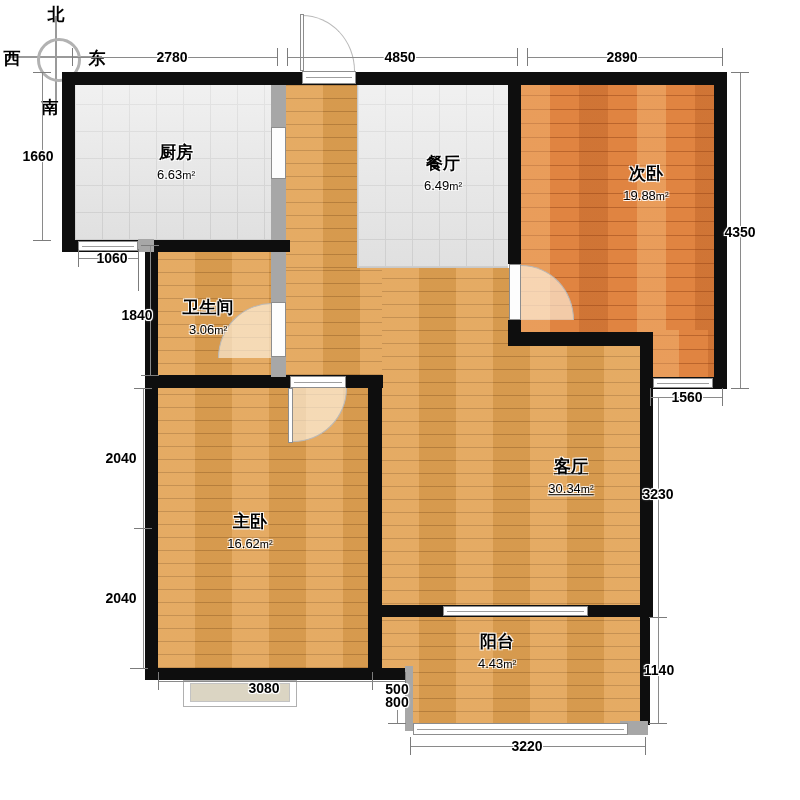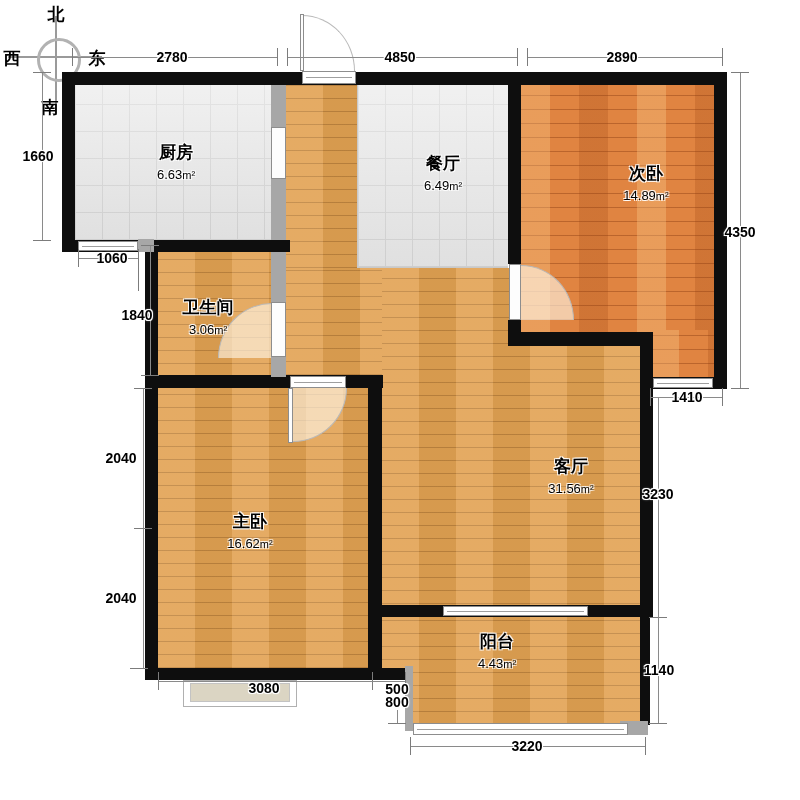--- a/index.html
+++ b/index.html
@@ -157,21 +157,21 @@
   <div class="dim" style="left:121px;top:598px;">2040</div>
 
   <div class="abs dl" style="left:740px;top:72px;width:1px;height:316px;"></div>
   <div class="abs tk" style="left:731px;top:72px;width:18px;height:1px;"></div>
   <div class="abs tk" style="left:731px;top:388px;width:18px;height:1px;"></div>
   <div class="dim" style="left:740px;top:232px;">4350</div>
 
   <div class="abs dl" style="left:650px;top:397px;width:72px;height:1px;"></div>
   <div class="abs tk" style="left:650px;top:388px;width:1px;height:18px;"></div>
   <div class="abs tk" style="left:722px;top:388px;width:1px;height:18px;"></div>
-  <div class="dim" style="left:687px;top:397px;">1410</div>
+  <div class="dim" style="left:687px;top:397px;">1560</div>
 
   <div class="abs dl" style="left:658px;top:397px;width:1px;height:220px;"></div>
   <div class="abs tk" style="left:649px;top:617px;width:18px;height:1px;"></div>
   <div class="dim" style="left:658px;top:494px;">3230</div>
 
   <div class="abs dl" style="left:658px;top:617px;width:1px;height:106px;"></div>
   <div class="abs tk" style="left:649px;top:723px;width:18px;height:1px;"></div>
   <div class="dim" style="left:659px;top:670px;">1140</div>
 
   <div class="abs dl" style="left:158px;top:681px;width:214px;height:1px;"></div>
@@ -195,29 +195,29 @@
   <div class="rlabel" style="left:176px;top:163px;">
     <div class="rname">厨房</div>
     <div class="rarea"><span>6.63</span><span class="u">m²</span></div>
   </div>
   <div class="rlabel" style="left:443px;top:174px;">
     <div class="rname">餐厅</div>
     <div class="rarea"><span>6.49</span><span class="u">m²</span></div>
   </div>
   <div class="rlabel" style="left:646px;top:184px;">
     <div class="rname">次卧</div>
-    <div class="rarea"><span>14.89</span><span class="u">m²</span></div>
+    <div class="rarea"><span>19.88</span><span class="u">m²</span></div>
   </div>
   <div class="rlabel" style="left:208px;top:318px;">
     <div class="rname">卫生间</div>
     <div class="rarea"><span>3.06</span><span class="u">m²</span></div>
   </div>
-  <div class="rlabel" style="left:571px;top:477px;">
+  <div class="rlabel" style="left:571px;top:477px;text-decoration:underline;">
     <div class="rname">客厅</div>
-    <div class="rarea"><span>31.56</span><span class="u">m²</span></div>
+    <div class="rarea"><span>30.34</span><span class="u">m²</span></div>
   </div>
   <div class="rlabel" style="left:250px;top:532px;">
     <div class="rname">主卧</div>
     <div class="rarea"><span>16.62</span><span class="u">m²</span></div>
   </div>
   <div class="rlabel" style="left:497px;top:652px;">
     <div class="rname">阳台</div>
     <div class="rarea"><span>4.43</span><span class="u">m²</span></div>
   </div>
 

